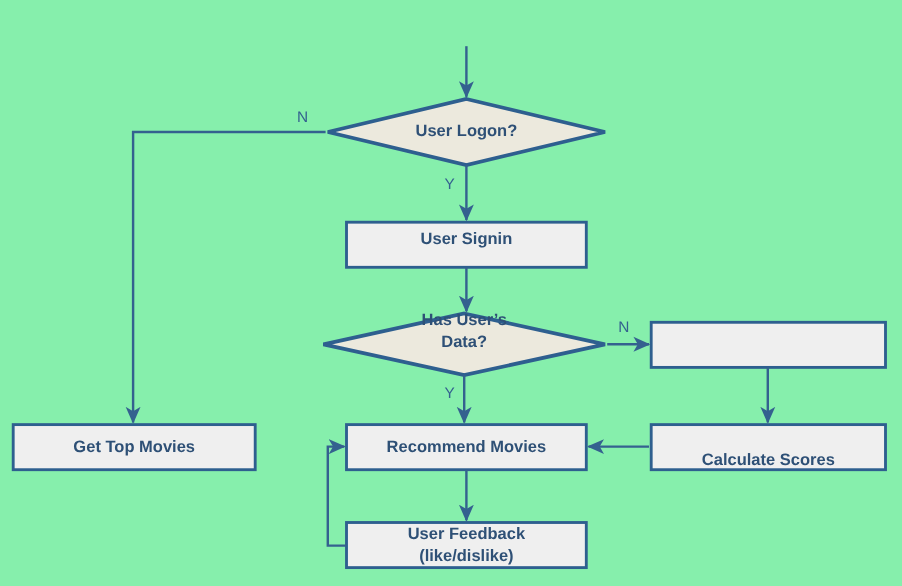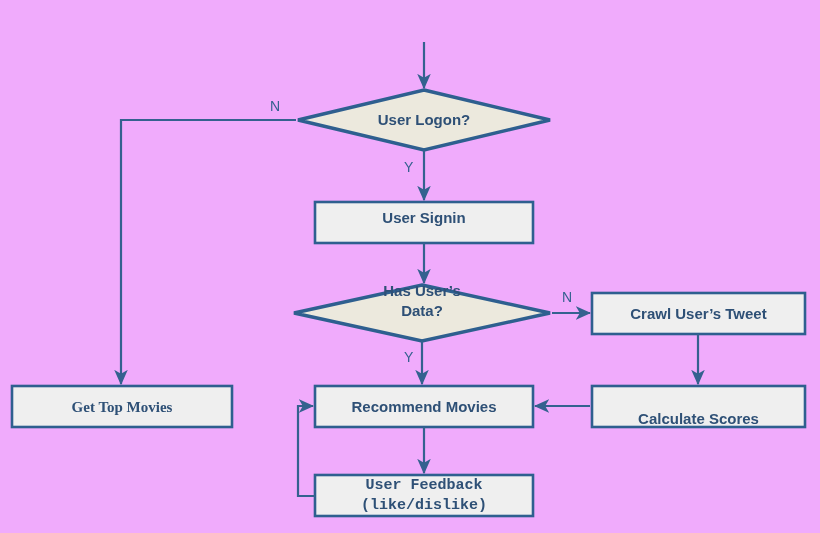--- a/index.html
+++ b/index.html
@@ -8,21 +8,21 @@
     padding: 0;
     background: #ffffff;
   }
   body {
     font-family: "Liberation Sans", sans-serif;
   }
   #canvas {
     position: relative;
     width: 820px;
     height: 533px;
-    background: #f0abfc;
+    background: #86efac;
     overflow: hidden;
   }
   #flow-svg {
     position: absolute;
     left: 0;
     top: 0;
     width: 820px;
     height: 533px;
   }
   .node-label {
@@ -103,29 +103,28 @@
     </g>
   </svg>
 
   <div class="node-label" style="left:298px; top:90px; width:252px; height:60px;">User Logon?</div>
 
   <div class="node-label" style="left:315px; top:202px; width:218px; height:32px;">User Signin</div>
 
   <div class="node-label" style="left:294px; top:272px; width:256px; height:58px;">Has User’s
 Data?</div>
 
-  <div class="node-label" style="left:592px; top:293px; width:213px; height:41px;">Crawl User’s Tweet</div>
 
   <div class="node-label" style="left:592px; top:398px; width:213px; height:41px;">Calculate Scores</div>
 
   <div class="node-label" style="left:315px; top:386px; width:218px; height:41px;text-align:center;">Recommend Movies</div>
 
-  <div class="node-label" style="left:12px; top:386px; width:220px; height:41px;font-family:Liberation Serif, serif;">Get Top Movies</div>
+  <div class="node-label" style="left:12px; top:386px; width:220px; height:41px;">Get Top Movies</div>
 
-  <div class="node-label" style="left:315px; top:475px; width:218px; height:41px;font-family:Liberation Mono, monospace;">User Feedback
+  <div class="node-label" style="left:315px; top:475px; width:218px; height:41px;">User Feedback
 (like/dislike)</div>
 
   <div class="edge-label" style="left:270px; top:99px;">N</div>
 
   <div class="edge-label" style="left:404px; top:160px;">Y</div>
 
   <div class="edge-label" style="left:562px; top:290px;">N</div>
 
   <div class="edge-label" style="left:404px; top:350px;">Y</div>
 

